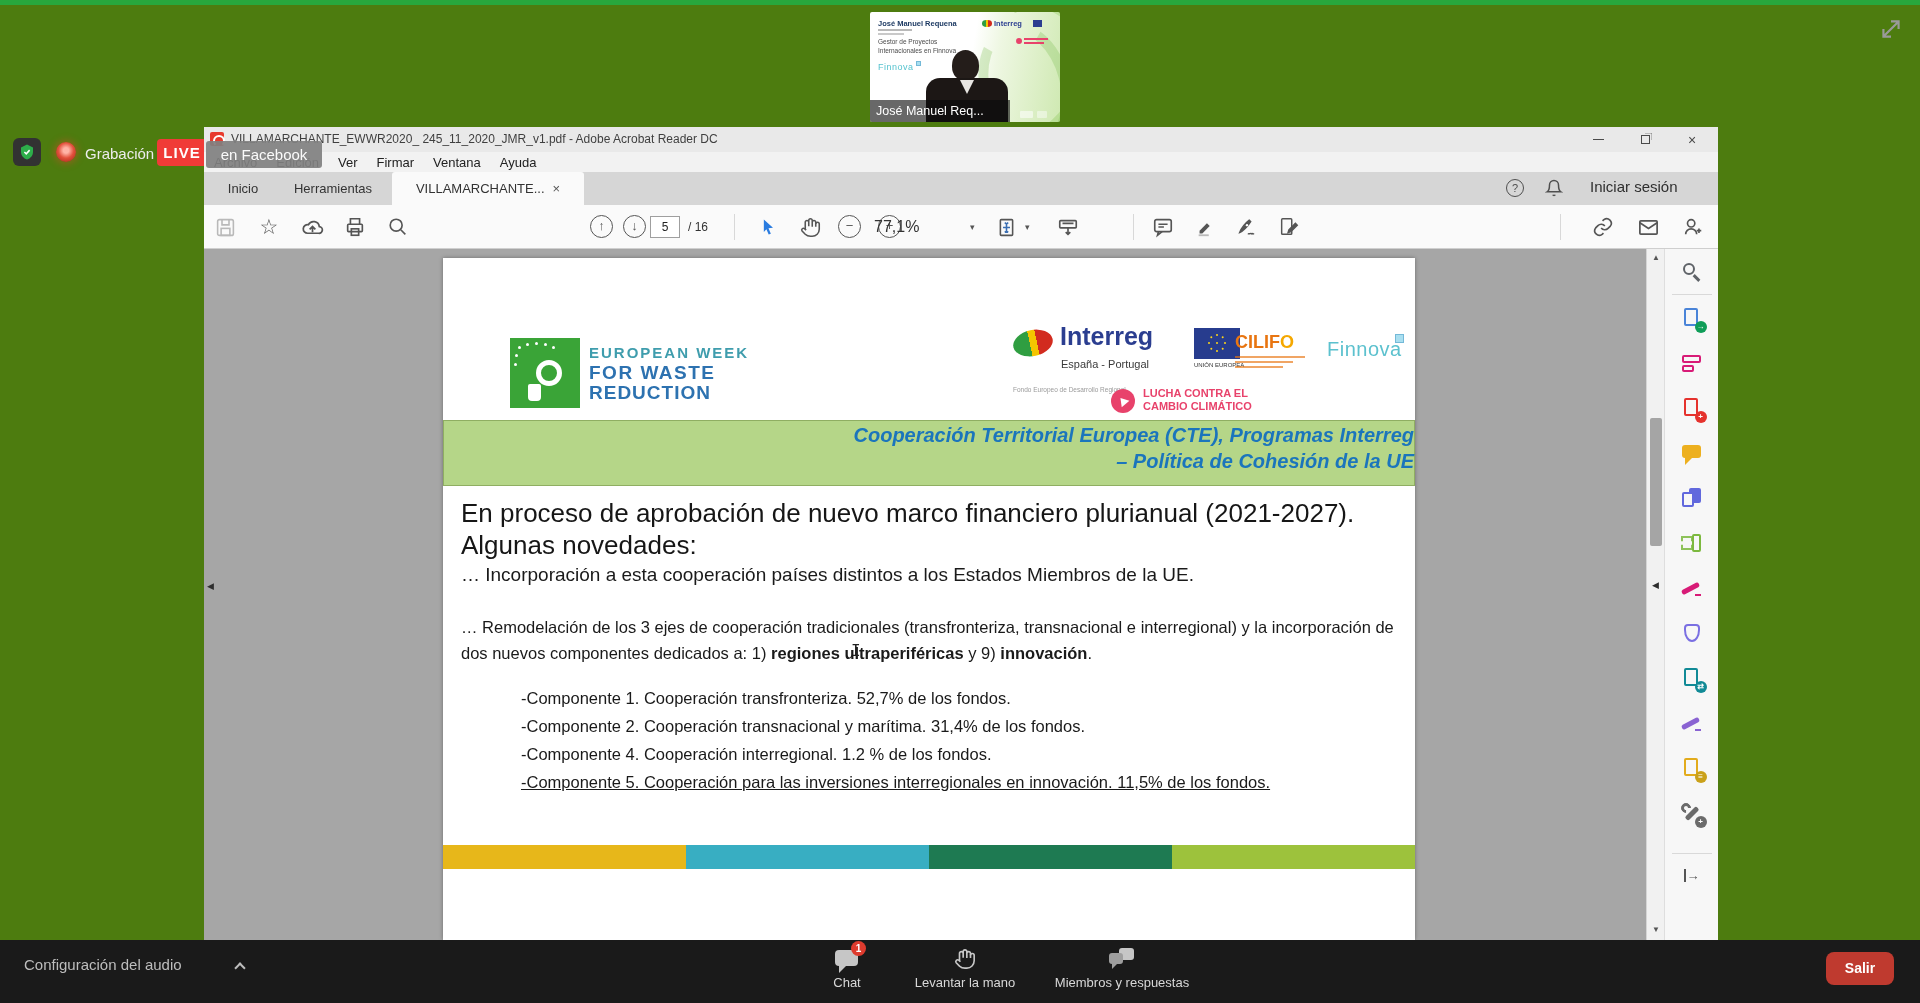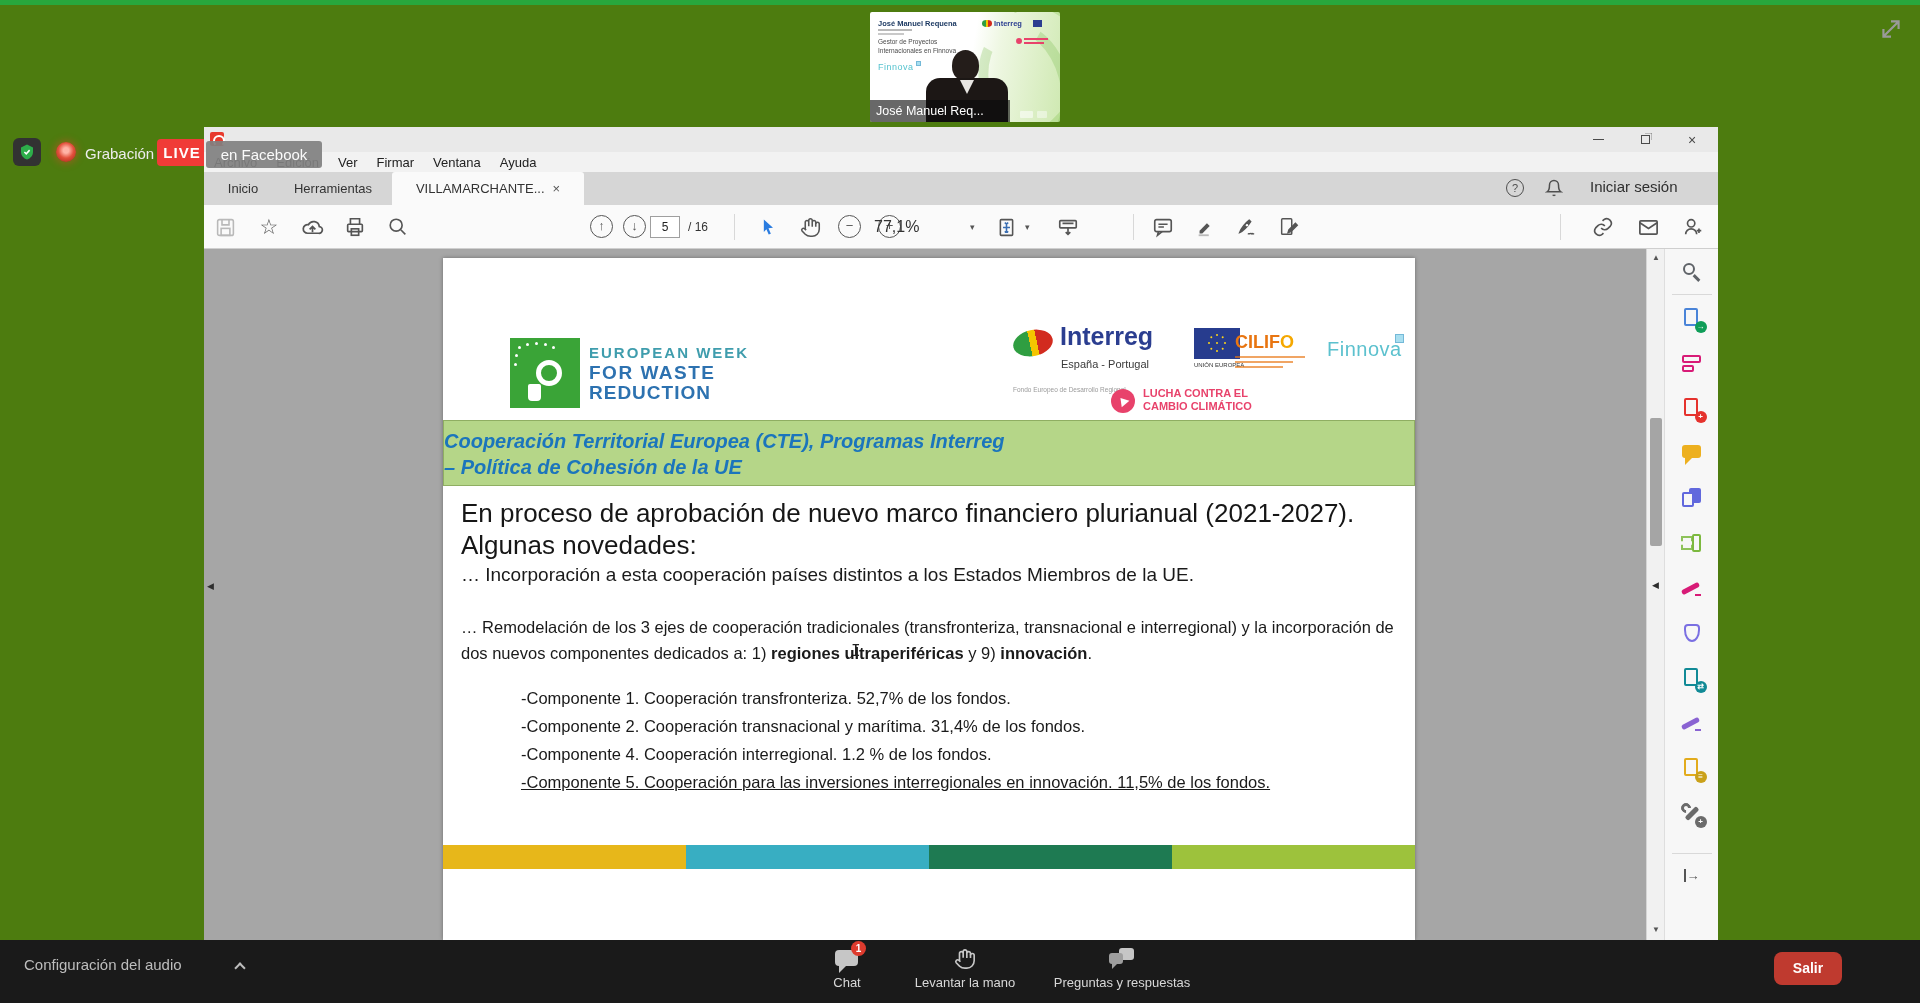--- a/index.html
+++ b/index.html
@@ -118,21 +118,21 @@
   .irg-sub{left:618px;top:100px;font-size:11px;color:#3a3a3a}
   .irg-tiny{left:570px;top:128px;font-size:6.5px;color:#9a9a9a}
   .cilifo{left:792px;top:74px;font-size:18px;font-weight:800;color:#e87511}
   .cilifo b{color:#f5a800}
   .cl-bar{height:2px;background:rgba(232,117,17,.65)}
   .finnova{left:884px;top:80px;font-size:20px;color:#5cc1ce;letter-spacing:.5px}
   .fin-cube{left:952px;top:76px;width:9px;height:9px;background:#a9dff0;border:1px solid #74b9d8}
   .cc-circle{left:668px;top:131px;width:24px;height:24px;border-radius:50%;background:#e8426b;display:flex;align-items:center;justify-content:center}
   .cc-arrow{width:0;height:0;border-left:5px solid transparent;border-right:5px solid transparent;border-bottom:8px solid #fff;transform:rotate(-40deg)}
   .cc-text{left:700px;top:129px;font-size:11px;line-height:13px;font-weight:700;color:#e8426b}
-  .banner{left:0;top:162px;width:972px;height:66px;border:1px solid #8fae62;text-align:left;padding-top:7px}
+  .banner{left:0;top:162px;width:972px;height:66px;border:1px solid #8fae62;text-align:right;padding-top:1px}
   .banner div{font-size:20px;font-style:italic;font-weight:bold;line-height:26px}
   .head1{left:18px;top:240px;font-size:26px;color:#161616}
   .head2{left:18px;top:272px;font-size:26px;color:#161616}
   .bullet1{left:18px;top:306px;font-size:19px;color:#1a1a1a}
   .para2{left:18px;top:356px;width:950px;font-size:16.5px;line-height:26px;color:#1a1a1a}
   .components{left:78px;top:426px;font-size:16.5px;color:#1a1a1a}
   .comp{height:28px;line-height:28px;white-space:nowrap}
   .comp.u{text-decoration:underline}
   .stripe{left:0;top:587px;width:972px;height:24px;display:flex}
   .stripe div{flex:1;height:24px}
@@ -201,20 +201,21 @@
   </div>
   <div class="abs rec-dot"></div>
   <div class="abs rec-label">Grabación</div>
   <div class="abs live-badge">LIVE</div>
   <div class="abs fb-badge">en Facebook</div>
 
   <div class="abs win">
 
     <div class="abs titlebar">
       <div class="abs pdficon"></div>
+      <div class="abs wtitle">VILLAMARCHANTE_EWWR2020_ 245_11_2020_JMR_v1.pdf - Adobe Acrobat Reader DC</div>
       <div class="abs wbtn wmin" style="left:1379px">
           <span></span>
         </div>
       <div class="abs wbtn wrest" style="left:1426px">
           <span></span>
         </div>
       <div class="abs wbtn" style="left:1473px">×</div>
     </div>
 
     <div class="abs menubar">
@@ -523,19 +524,19 @@
       </div>
       <div class="lab">Levantar la mano</div>
     </div>
 
     <div class="abs ctrl" style="left:1062px">
       <div class="qa">
           <i></i>
           <u></u>
           <s></s>
         </div>
-      <div class="lab">Preguntas y respuestas</div>
-    </div>
-
-    <div class="abs leave-btn" style="left:1774px;top:12px">Salir</div>
+      <div class="lab">Miembros y respuestas</div>
+    </div>
+
+    <div class="abs leave-btn" style="left:1826px;top:12px">Salir</div>
   </div>
 
 </div>
 
 </body></html>

